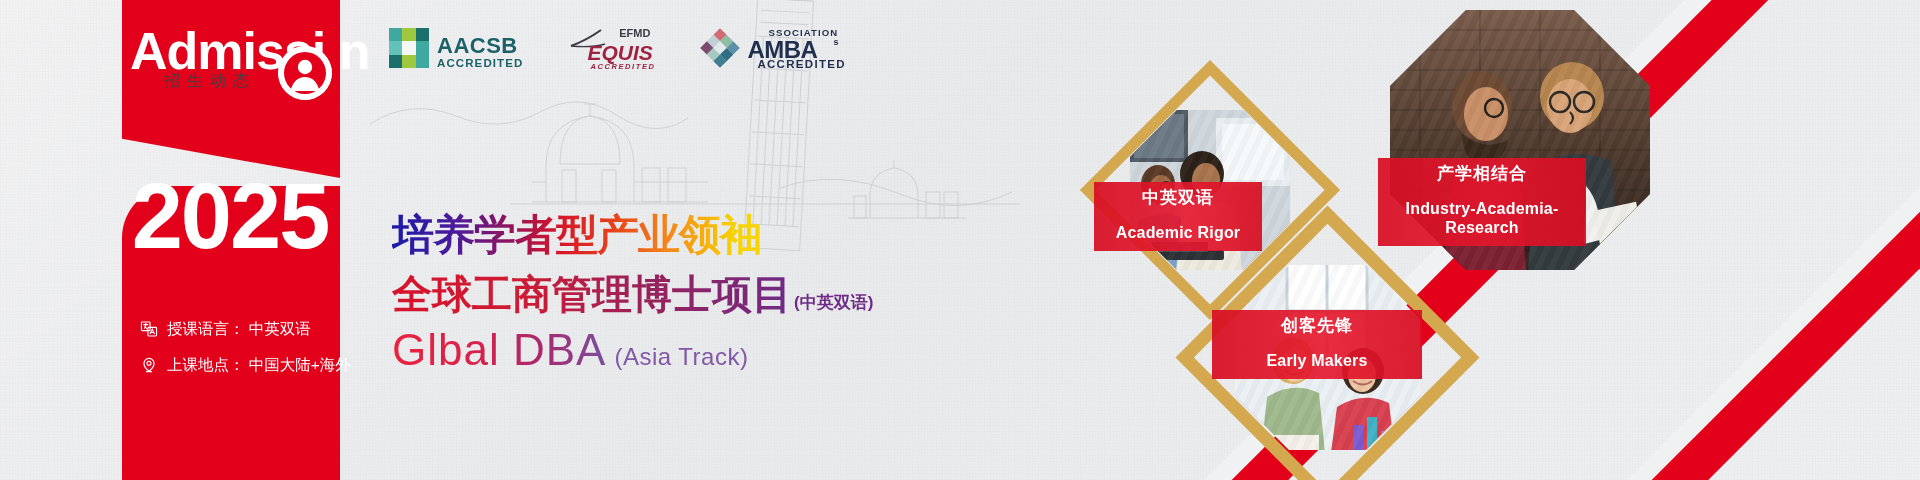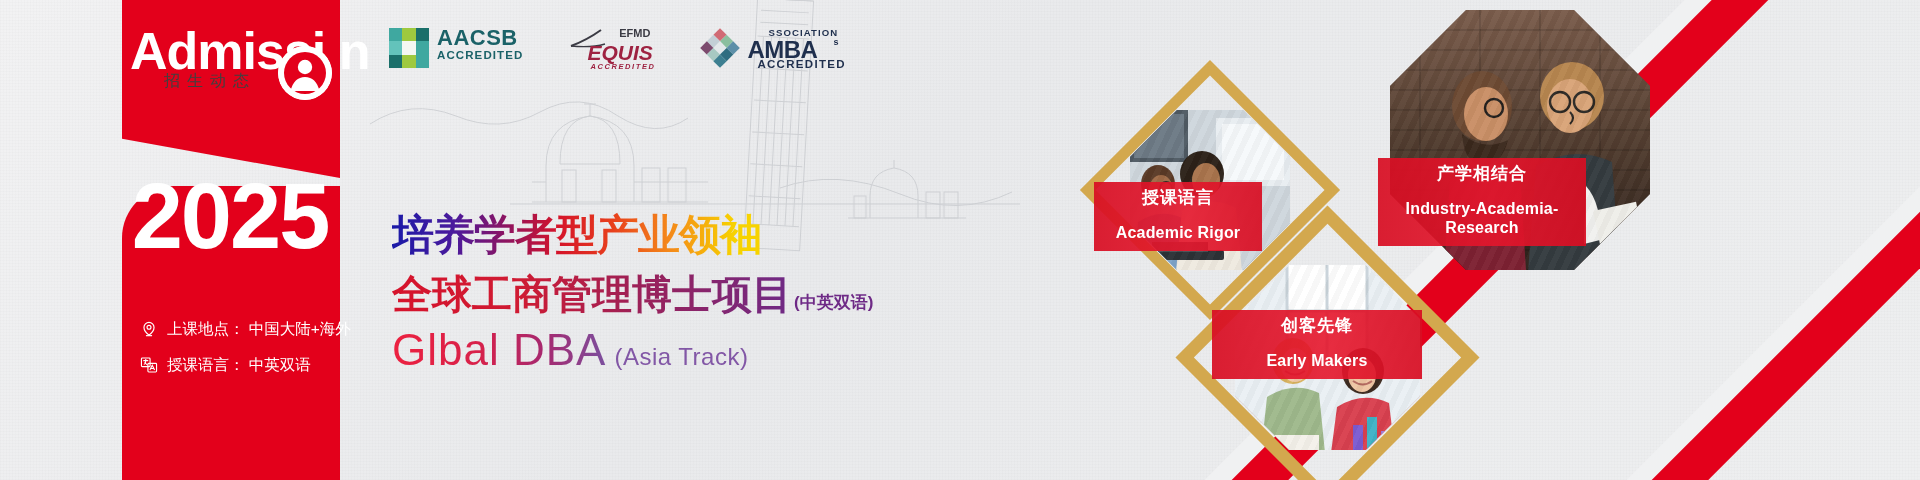--- a/index.html
+++ b/index.html
@@ -78,21 +78,21 @@
   .info-row .ico { width:18px; height:18px; flex:0 0 18px; display:block; }
 
   
   .landmark {
     position:absolute; left:360px; top:-8px; width:720px; height:300px;
     opacity:.55;
   }
 
   
   .accred { position:absolute; left:388px; top:24px; display:flex; align-items:center; gap:46px; }
-  .logo { display:flex; align-items:flex-start; gap:7px; }
+  .logo { display:flex; align-items:flex-end; gap:7px; }
   .aacsb-mark { width:42px; height:42px; display:block; }
   .aacsb-txt { line-height:1; }
   .aacsb-txt .l1 { color:#1b6268; font-size:22px; font-weight:700; letter-spacing:.5px; display:block; }
   .aacsb-txt .l2 { color:#1b6268; font-size:11.5px; font-weight:700; letter-spacing:1.1px; display:block; margin-top:1px; }
 
   .equis { position:relative; width:84px; height:48px; }
   .equis .swoosh { position:absolute; left:0; top:2px; }
   .equis .efmd { position:absolute; right:3px; top:3px; font-size:11px; font-weight:700; color:#3b3b44; letter-spacing:0px; }
   .equis .eq { position:absolute; left:18px; top:17px; font-size:21px; font-weight:700; font-style:italic; color:#9e2241; letter-spacing:0px; }
   .equis .ac { position:absolute; left:21px; top:38px; font-size:7.5px; font-weight:700; font-style:italic; color:#9e2241; letter-spacing:1.6px; }
@@ -278,35 +278,35 @@
           <path d="M12.5 45 q3.5 -14 14.5 -14 q11 0 14.5 14 z" fill="#ffffff"></path>
         </svg>
       </div>
       <div class="wordmark-cn">招生动态</div>
     </div>
 
     <div class="year">2025</div>
 
     <div class="info-list">
       <div class="info-row">
-        <svg class="ico" viewBox="0 0 20 20" fill="none" stroke="#ffffff" stroke-width="1.3">
-          <path d="M10 2.6 a5.6 5.6 0 0 1 5.6 5.6 c0 4.1 -5.6 8.6 -5.6 8.6 S4.4 12.3 4.4 8.2 A5.6 5.6 0 0 1 10 2.6 z"></path>
-          <circle cx="10" cy="8.1" r="2.2"></circle>
-          <path d="M6.6 17.4 H13.4"></path>
-        </svg>
-        <span>上课地点： 中国大陆+海外</span>
-      </div>
-      <div class="info-row">
         <svg class="ico" viewBox="0 0 20 20" fill="none" stroke="#ffffff" stroke-width="1.25">
           <rect x="1.6" y="2.2" width="9.6" height="9.6" rx="1"></rect>
           <path d="M3.6 5.2 H9.2 M6.4 5.2 V3.4 M4.3 9.6 q2.1 -1.3 2.1 -4.4 M5.2 6.6 q.8 2.3 3.2 3.4"></path>
           <rect x="8.8" y="8.2" width="9.6" height="9.6" rx="1"></rect>
           <path d="M11 15.6 L13.6 10.4 L16.2 15.6 M11.9 13.9 H15.3"></path>
         </svg>
         <span>授课语言： 中英双语</span>
+      </div>
+      <div class="info-row">
+        <svg class="ico" viewBox="0 0 20 20" fill="none" stroke="#ffffff" stroke-width="1.3">
+          <path d="M10 2.6 a5.6 5.6 0 0 1 5.6 5.6 c0 4.1 -5.6 8.6 -5.6 8.6 S4.4 12.3 4.4 8.2 A5.6 5.6 0 0 1 10 2.6 z"></path>
+          <circle cx="10" cy="8.1" r="2.2"></circle>
+          <path d="M6.6 17.4 H13.4"></path>
+        </svg>
+        <span>上课地点： 中国大陆+海外</span>
       </div>
     </div>
   </div>
 
   <div class="accred">
 
     <div class="logo">
       <svg class="aacsb-mark" viewBox="0 0 42 42">
         <rect x="1" y="1" width="13" height="13" fill="#3fa8a0"></rect>
         <rect x="14" y="1" width="14" height="13" fill="#9ec93f"></rect>
@@ -465,21 +465,21 @@
             <rect x="132" y="152" width="10" height="33" fill="#3fb2c6"></rect>
             <rect x="146" y="166" width="10" height="19" fill="#9e7ad6"></rect>
             <rect x="20" y="170" width="64" height="15" fill="#f4f1ea"></rect>
             <rect x="6" y="176" width="22" height="6" rx="3" fill="#d8c84a" transform="rotate(-18 17 179)"></rect>
           </svg>
         </div>
       </div>
     </div>
 
     <div class="label-bar labelA">
-      <span class="cn">授课语言</span>
+      <span class="cn">中英双语</span>
       <span class="en">Academic Rigor</span>
     </div>
     <div class="label-bar labelB">
       <span class="cn">产学相结合</span>
       <span class="en">Industry-Academia-Research</span>
     </div>
     <div class="label-bar labelC">
       <span class="cn">创客先锋</span>
       <span class="en">Early Makers</span>
     </div>

